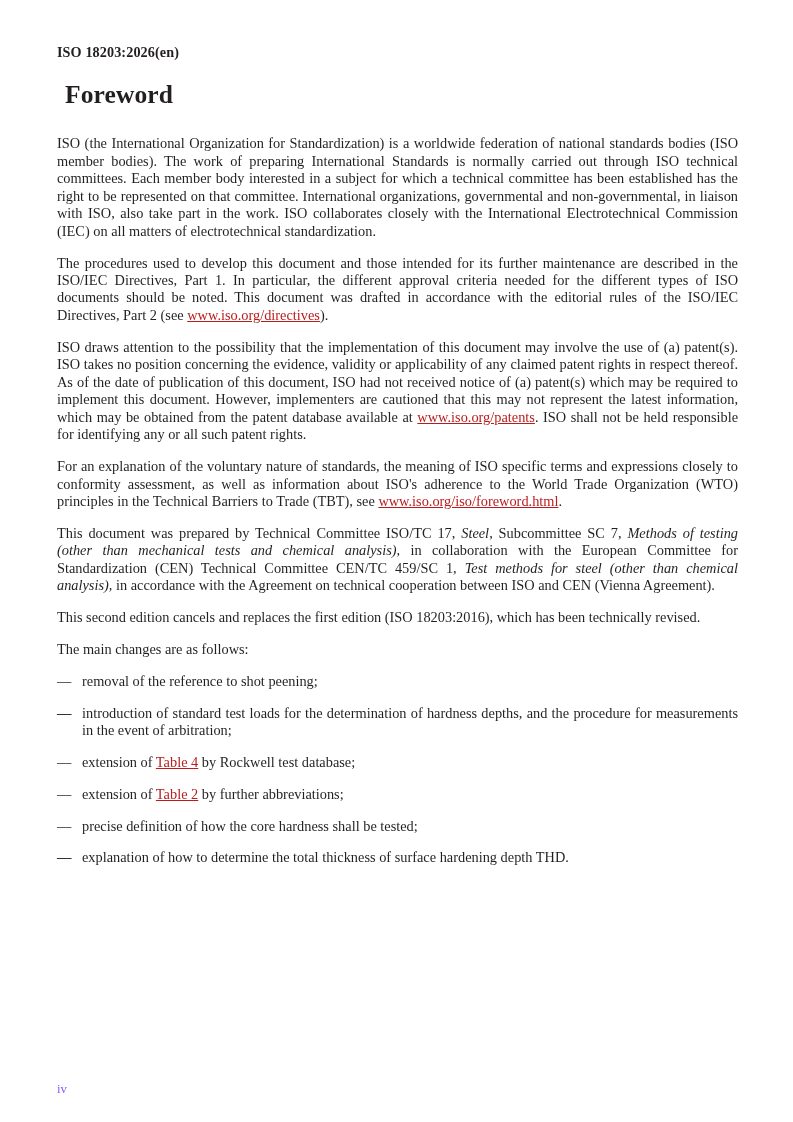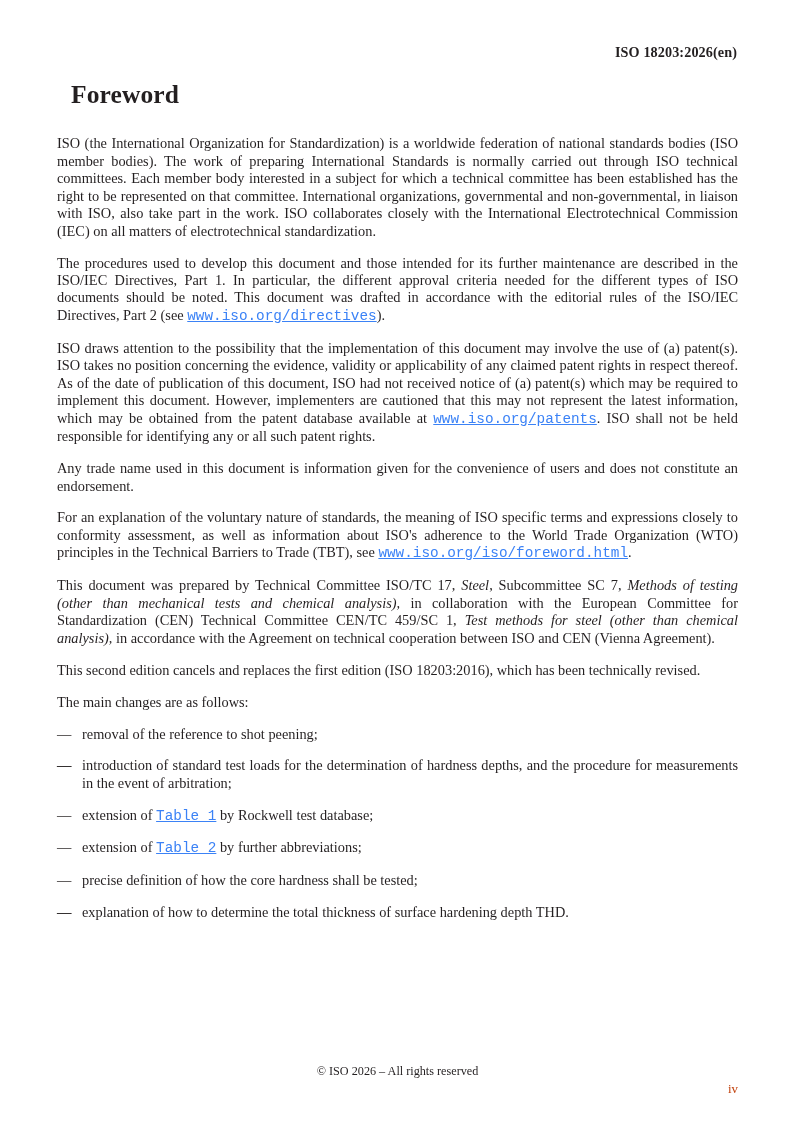--- a/index.html
+++ b/index.html
@@ -18,36 +18,36 @@
     margin: 0 auto;
     background: #ffffff;
     overflow: hidden;
     box-sizing: border-box;
   }
   .running-head {
     position: absolute;
     top: 44px;
     left: 57px;
     width: 680px;
-    text-align: right;
+    text-align: left;
     font-weight: bold;
     font-size: 14.2px;
     letter-spacing: 0.1px;
     color: #231f20;
   }
   .content {
     position: absolute;
     top: 80px;
     left: 57px;
     width: 681px;
   }
   h1.doc-title {
     font-size: 25.5px;
     font-weight: bold;
-    margin: 0 0 26px 14px;
+    margin: 0 0 26px 8px;
     padding: 0;
     letter-spacing: 0.1px;
     color: #231f20;
     line-height: 1.15;
   }
   p.para {
     font-size: 14.35px;
     line-height: 17.45px;
     margin: 0 0 14.5px 0;
     text-align: justify;
@@ -71,63 +71,61 @@
     color: #231f20;
   }
   .dash-item .marker {
     position: absolute;
     left: 0;
     top: 0;
     width: 20px;
     text-align: left;
   }
   a.xref, .xref {
-    color: #3b82f6;
+    color: #b91c1c;
     text-decoration: underline;
     text-underline-offset: 1px;
-    font-family: Liberation Mono, monospace;
   }
   .ital { font-style: italic; }
   .footer-copy {
     position: absolute;
     top: 1064px;
     left: 57px;
     width: 681px;
     text-align: center;
     font-size: 12.2px;
     color: #231f20;
   }
   .footer-pageno {
     position: absolute;
     top: 1082px;
     left: 57px;
     width: 681px;
-    text-align: right;
+    text-align: left;
     font-size: 12.8px;
-    color: #c2410c;
+    color: #8b5cf6;
   }
 </style>
 </head>
 <body>
 
 <div id="page">
 
   <div class="running-head">ISO 18203:2026(en)</div>
 
   <div class="content">
 
     <h1 class="doc-title">Foreword</h1>
 
     <p class="para">ISO (the International Organization for Standardization) is a worldwide federation of national standards bodies (ISO member bodies). The work of preparing International Standards is normally carried out through ISO technical committees. Each member body interested in a subject for which a technical committee has been established has the right to be represented on that committee. International organizations, governmental and non-governmental, in liaison with ISO, also take part in the work. ISO collaborates closely with the International Electrotechnical Commission (IEC) on all matters of electrotechnical standardization.</p>
 
     <p class="para"><span>The procedures used to develop this document and those intended for its further maintenance are described in the ISO/IEC Directives, Part 1. In particular, the different approval criteria needed for the different types of ISO documents should be noted. This document was drafted in accordance with the editorial rules of the ISO/IEC Directives, Part 2 (see </span><a class="xref" href="#">www.iso.org/directives</a><span>).</span></p>
 
     <p class="para"><span>ISO draws attention to the possibility that the implementation of this document may involve the use of (a) patent(s). ISO takes no position concerning the evidence, validity or applicability of any claimed patent rights in respect thereof. As of the date of publication of this document, ISO had not received notice of (a) patent(s) which may be required to implement this document. However, implementers are cautioned that this may not represent the latest information, which may be obtained from the patent database available at </span><a class="xref" href="#">www.iso.org/patents</a><span>. ISO shall not be held responsible for identifying any or all such patent rights.</span></p>
 
-    <p class="para">Any trade name used in this document is information given for the convenience of users and does not constitute an endorsement.</p>
 
     <p class="para"><span>For an explanation of the voluntary nature of standards, the meaning of ISO specific terms and expressions closely to conformity assessment, as well as information about ISO's adherence to the World Trade Organization (WTO) principles in the Technical Barriers to Trade (TBT), see </span><a class="xref" href="#">www.iso.org/iso/foreword.html</a><span>.</span></p>
 
     <p class="para"><span>This document was prepared by Technical Committee ISO/TC 17, </span><span class="ital">Steel</span><span>, Subcommittee SC 7, </span><span class="ital">Methods of testing (other than mechanical tests and chemical analysis),</span><span> in collaboration with the European Committee for Standardization (CEN) Technical Committee CEN/TC 459/SC 1, </span><span class="ital">Test methods for steel (other than chemical analysis),</span><span> in accordance with the Agreement on technical cooperation between ISO and CEN (Vienna Agreement).</span></p>
 
     <p class="para">This second edition cancels and replaces the first edition (ISO 18203:2016), which has been technically revised.</p>
 
     <p class="para">The main changes are as follows:</p>
 
     <ul class="dash-list">
@@ -141,21 +139,21 @@
         <span class="marker">—</span>
       </li>
 
       <li class="dash-item">
         <span class="marker">—</span>
         <span>introduction of standard test loads for the determination of hardness depths, and the procedure for measurements in the event of arbitration;</span>
       </li>
 
       <li class="dash-item">
         <span class="marker">—</span>
-        <span>extension of </span><a class="xref" href="#">Table 1</a><span> by Rockwell test database;</span>
+        <span>extension of </span><a class="xref" href="#">Table 4</a><span> by Rockwell test database;</span>
       </li>
 
       <li class="dash-item">
         <span class="marker">—</span>
         <span>extension of </span><a class="xref" href="#">Table 2</a><span> by further abbreviations;</span>
       </li>
 
       <li class="dash-item">
         <span class="marker">—</span>
         <span>precise definition of how the core hardness shall be tested;</span>
@@ -168,16 +166,15 @@
       <li class="dash-item">
         <span class="marker">—</span>
         <span>explanation of how to determine the total thickness of surface hardening depth THD.</span>
       </li>
 
     </ul>
 
 
   </div>
 
-  <div class="footer-copy">© ISO 2026 – All rights reserved</div>
   <div class="footer-pageno">iv</div>
 
 </div>
 
 </body></html>

